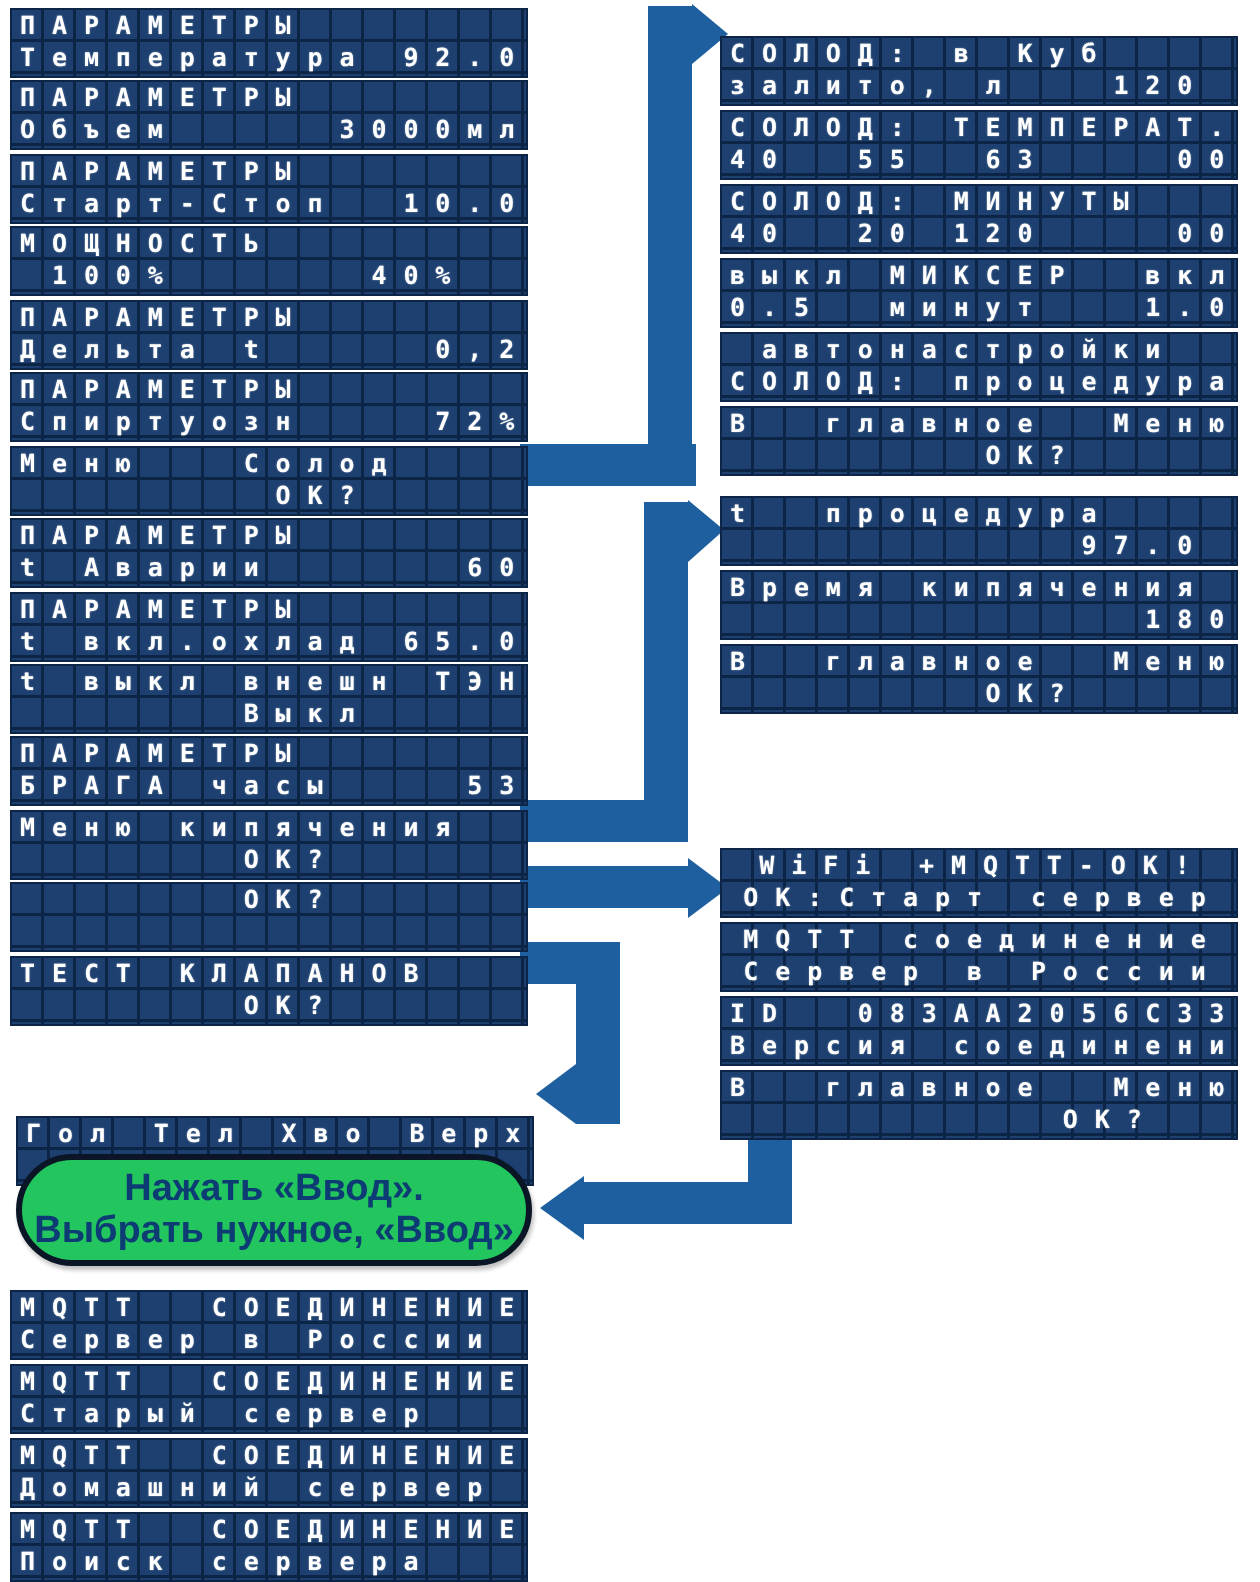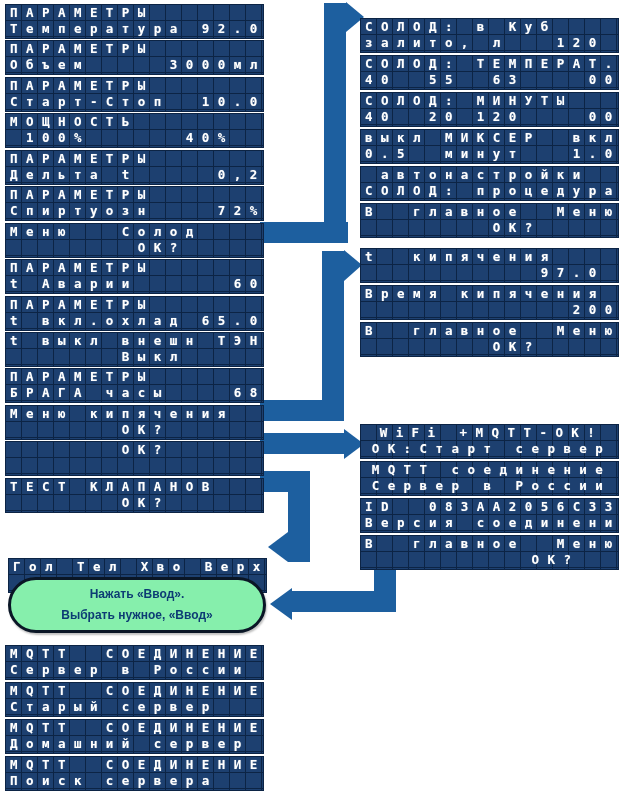--- a/index.html
+++ b/index.html
@@ -51,24 +51,24 @@
   #group-wifi  {left:360px;top:424px; gap:2px;text-align:center;}
   
   #arrows{position:absolute;left:0;top:0;width:630px;height:791px;pointer-events:none;}
   .arrow{fill:var(--arrow);}
   
   #note{
     position:absolute;left:8px;top:577px;width:258px;height:56px;
     box-sizing:border-box;
     border:3.5px solid var(--note-border);
     border-radius:28px;
-    background:#86efac;
+    background:#22c55e;
     display:flex;flex-direction:column;align-items:center;justify-content:center;
     font-family:"Liberation Sans", sans-serif;
-    font-size:12px;font-weight:bold;color:var(--note-text);
+    font-size:19px;font-weight:bold;color:var(--note-text);
     line-height:21px;text-align:left;
     box-shadow:1px 2px 2px rgba(0,0,0,.25);
   }
 </style>
 </head>
 <body>
 
 <div id="canvas">
 
   <svg id="arrows" viewBox="0 0 630 791" xmlns="http://www.w3.org/2000/svg">
@@ -134,21 +134,21 @@
       <div class="lcd">
         <div class="lcd-line">ПАРАМЕТРЫ</div>
         <div class="lcd-line">t вкл.охлад 65.0</div>
       </div>
       <div class="lcd">
         <div class="lcd-line">t выкл внешн ТЭН</div>
         <div class="lcd-line">       Выкл</div>
       </div>
       <div class="lcd">
         <div class="lcd-line">ПАРАМЕТРЫ</div>
-        <div class="lcd-line">БРАГА часы    68</div>
+        <div class="lcd-line">БРАГА часы    53</div>
       </div>
       <div class="lcd">
         <div class="lcd-line">Меню кипячения</div>
         <div class="lcd-line">       ОК?</div>
       </div>
       <div class="lcd">
         <div class="lcd-line">       ОК?</div>
       </div>
       <div class="lcd">
         <div class="lcd-line">ТЕСТ КЛАПАНОВ</div>
@@ -176,26 +176,26 @@
         <div class="lcd-line"> автонастройки</div>
         <div class="lcd-line">СОЛОД: процедура</div>
       </div>
       <div class="lcd">
         <div class="lcd-line">В  главное  Меню</div>
         <div class="lcd-line">        ОК?</div>
       </div>
     </div>
   <div id="group-boil" class="lcd-group">
       <div class="lcd">
-        <div class="lcd-line">t  кипячения</div>
+        <div class="lcd-line">t  процедура</div>
         <div class="lcd-line">           97.0</div>
       </div>
       <div class="lcd">
         <div class="lcd-line">Время кипячения</div>
-        <div class="lcd-line">             200</div>
+        <div class="lcd-line">             180</div>
       </div>
       <div class="lcd">
         <div class="lcd-line">В  главное  Меню</div>
         <div class="lcd-line">        ОК?</div>
       </div>
     </div>
   <div id="group-wifi" class="lcd-group">
       <div class="lcd">
         <div class="lcd-line">WiFi +MQTT-OK!</div>
         <div class="lcd-line">ОК:Старт сервер</div>

